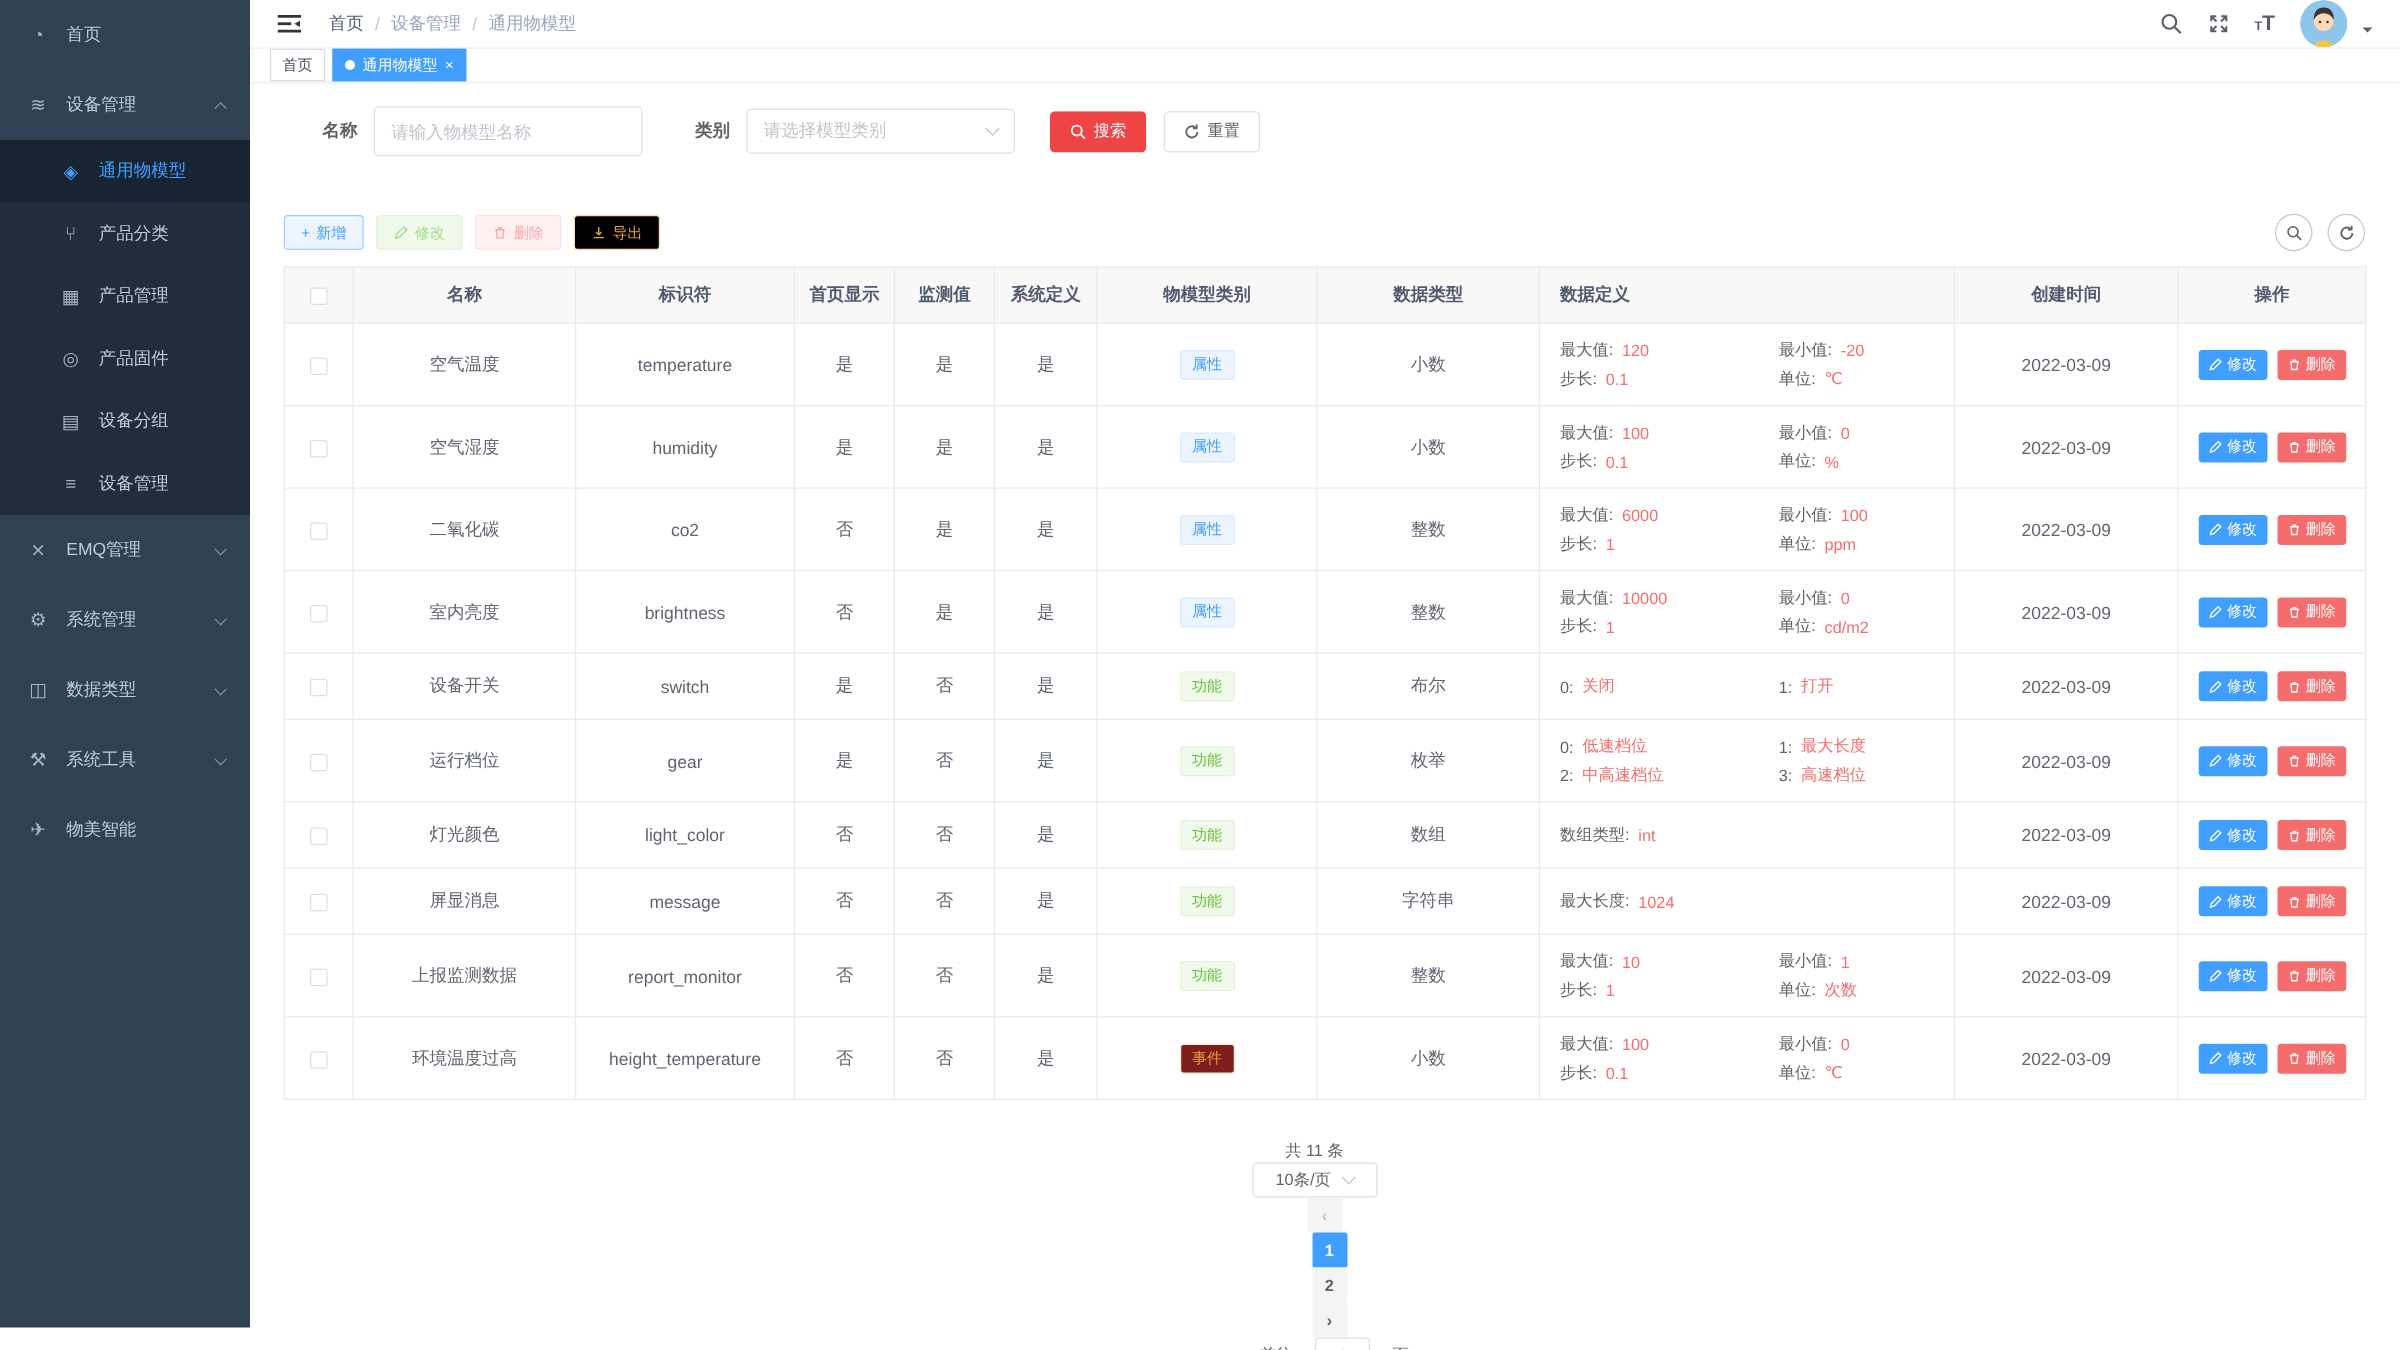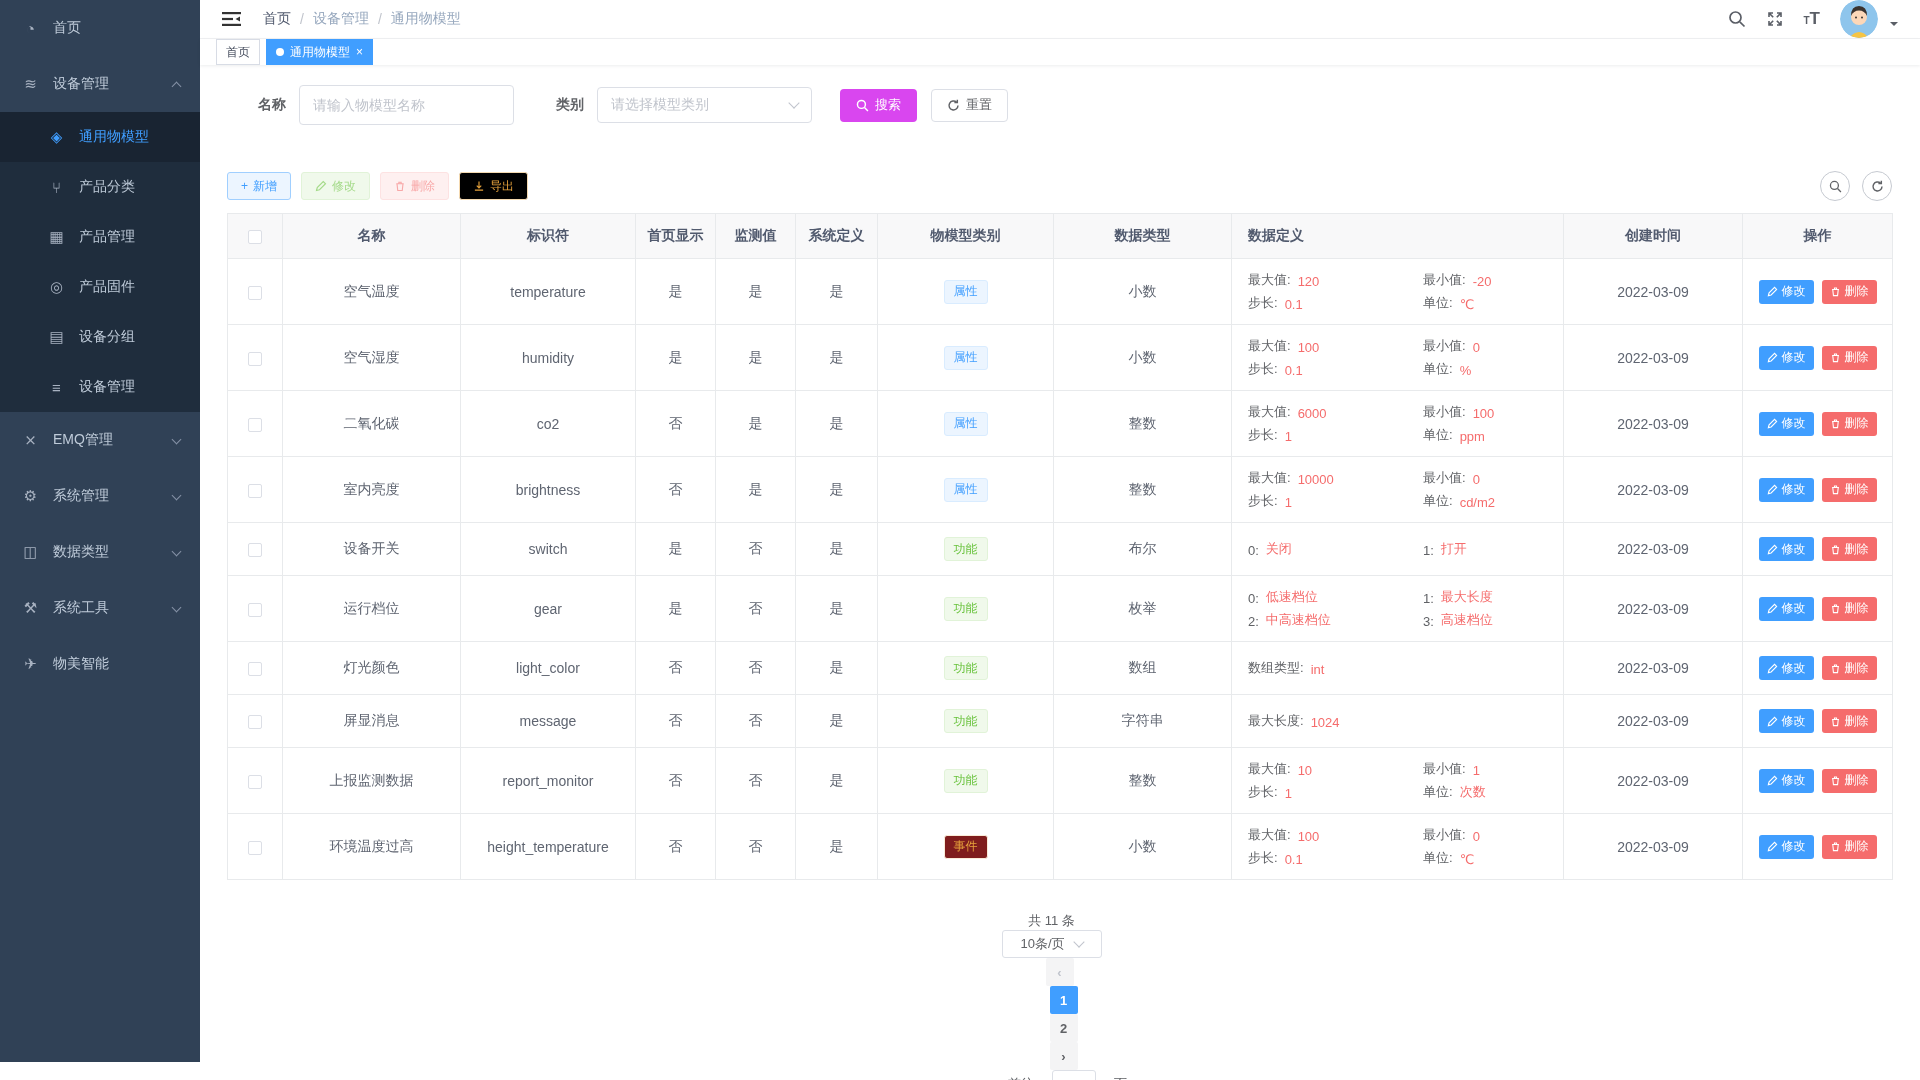--- a/index.html
+++ b/index.html
@@ -45,41 +45,41 @@
 
   
   .filter-row { display:flex; align-items:center; margin:4px 0 0 31px; }
   .f-label { font-size:14px; font-weight:700; color:#606266; margin-right:13px; }
   .f-input { width:215px; height:40px; border:1px solid #dcdfe6; border-radius:4px; padding:0 13px; font-size:14px; color:#606266; outline:none; }
   .f-input::placeholder { color:#c0c4cc; }
   .f-select { width:215px; height:36px; border:1px solid #dcdfe6; border-radius:4px; padding:0 13px; font-size:14px; color:#c0c4cc; display:flex; align-items:center; justify-content:space-between; cursor:pointer; }
   .sel-chev { width:8px; height:8px; border-right:1.4px solid #c0c4cc; border-bottom:1.4px solid #c0c4cc; transform:rotate(45deg); margin-top:-4px; }
   .gap42 { width:42px; } .gap28 { width:28px; } .gap14 { width:14px; }
   .btn { height:33px; border-radius:4px; font-size:13px; display:inline-flex; align-items:center; gap:6px; padding:0 15px; cursor:pointer; border:1px solid transparent; }
-  .btn-primary { background:#d946ef; color:#fff; }
+  .btn-primary { background:#ef4444; color:#fff; }
   .btn-plain { background:#fff; color:#606266; border-color:#dcdfe6; }
 
   
   .toolbar { display:flex; align-items:center; margin:46px 0 12px 0; }
   .btn-mini { height:28px; padding:0 13px; font-size:12px; border-radius:3px; border:1px solid; display:inline-flex; align-items:center; gap:5px; margin-right:10px; cursor:pointer; }
   .b-add { color:#409eff; background:#ecf5ff; border-color:#a0cfff; }
   .b-edit { color:#a4da89; background:#f0f9eb; border-color:#e1f3d8; }
   .b-del { color:#f8a8a8; background:#fef0f0; border-color:#fde2e2; }
   .b-exp { color:#e6a23c; background:#000000; border-color:#f5dab1; }
   .tb-right { margin-left:auto; display:flex; gap:12px; }
   .circle-btn { width:30px; height:30px; border-radius:50%; border:1px solid #c6cad1; background:#fff; display:flex; align-items:center; justify-content:center; color:#606266; cursor:pointer; }
 
   
   table { border-collapse:collapse; width:1665px; table-layout:fixed; }
   th, td { border:1px solid #e8eaec; font-size:14px; }
   thead th { background:#f8f8f9; color:#515a6e; font-weight:700; height:45px; text-align:center; }
   tbody td { color:#5f6571; text-align:center; padding:14px 6px; }
   td.spec-cell { text-align:left; padding:12px 16px; }
   .spec-grid { display:grid; grid-template-columns:175px auto; row-gap:5px; font-size:13px; }
-  .spec-pair { display:flex; gap:7px; align-items:flex-end; }
+  .spec-pair { display:flex; gap:7px; align-items:center; }
   .spec-label { color:#606266; }
   .spec-value { color:#f56c6c; }
   .checkbox { width:14px; height:14px; border:1px solid #dcdfe6; border-radius:2px; background:#fff; display:inline-block; vertical-align:middle; cursor:pointer; }
   .cat-tag { height:24px; padding:0 9px; font-size:12px; border-radius:3px; border:1px solid; display:inline-flex; align-items:center; }
   .cat-primary { color:#409eff; background:#ecf5ff; border-color:#d9ecff; }
   .cat-success { color:#67c23a; background:#f0f9eb; border-color:#e1f3d8; }
   .cat-warning { color:#e6a23c; background:#7f1d1d; border-color:#faecd8; }
   .btn-xs { height:24px; padding:0 8px; font-size:12px; border-radius:3px; border:none; color:#fff; display:inline-flex; align-items:center; gap:4px; cursor:pointer; }
   .x-blue { background:#409eff; } .x-red { background:#f56c6c; }
   .act-wrap { display:flex; gap:8px; justify-content:center; }

